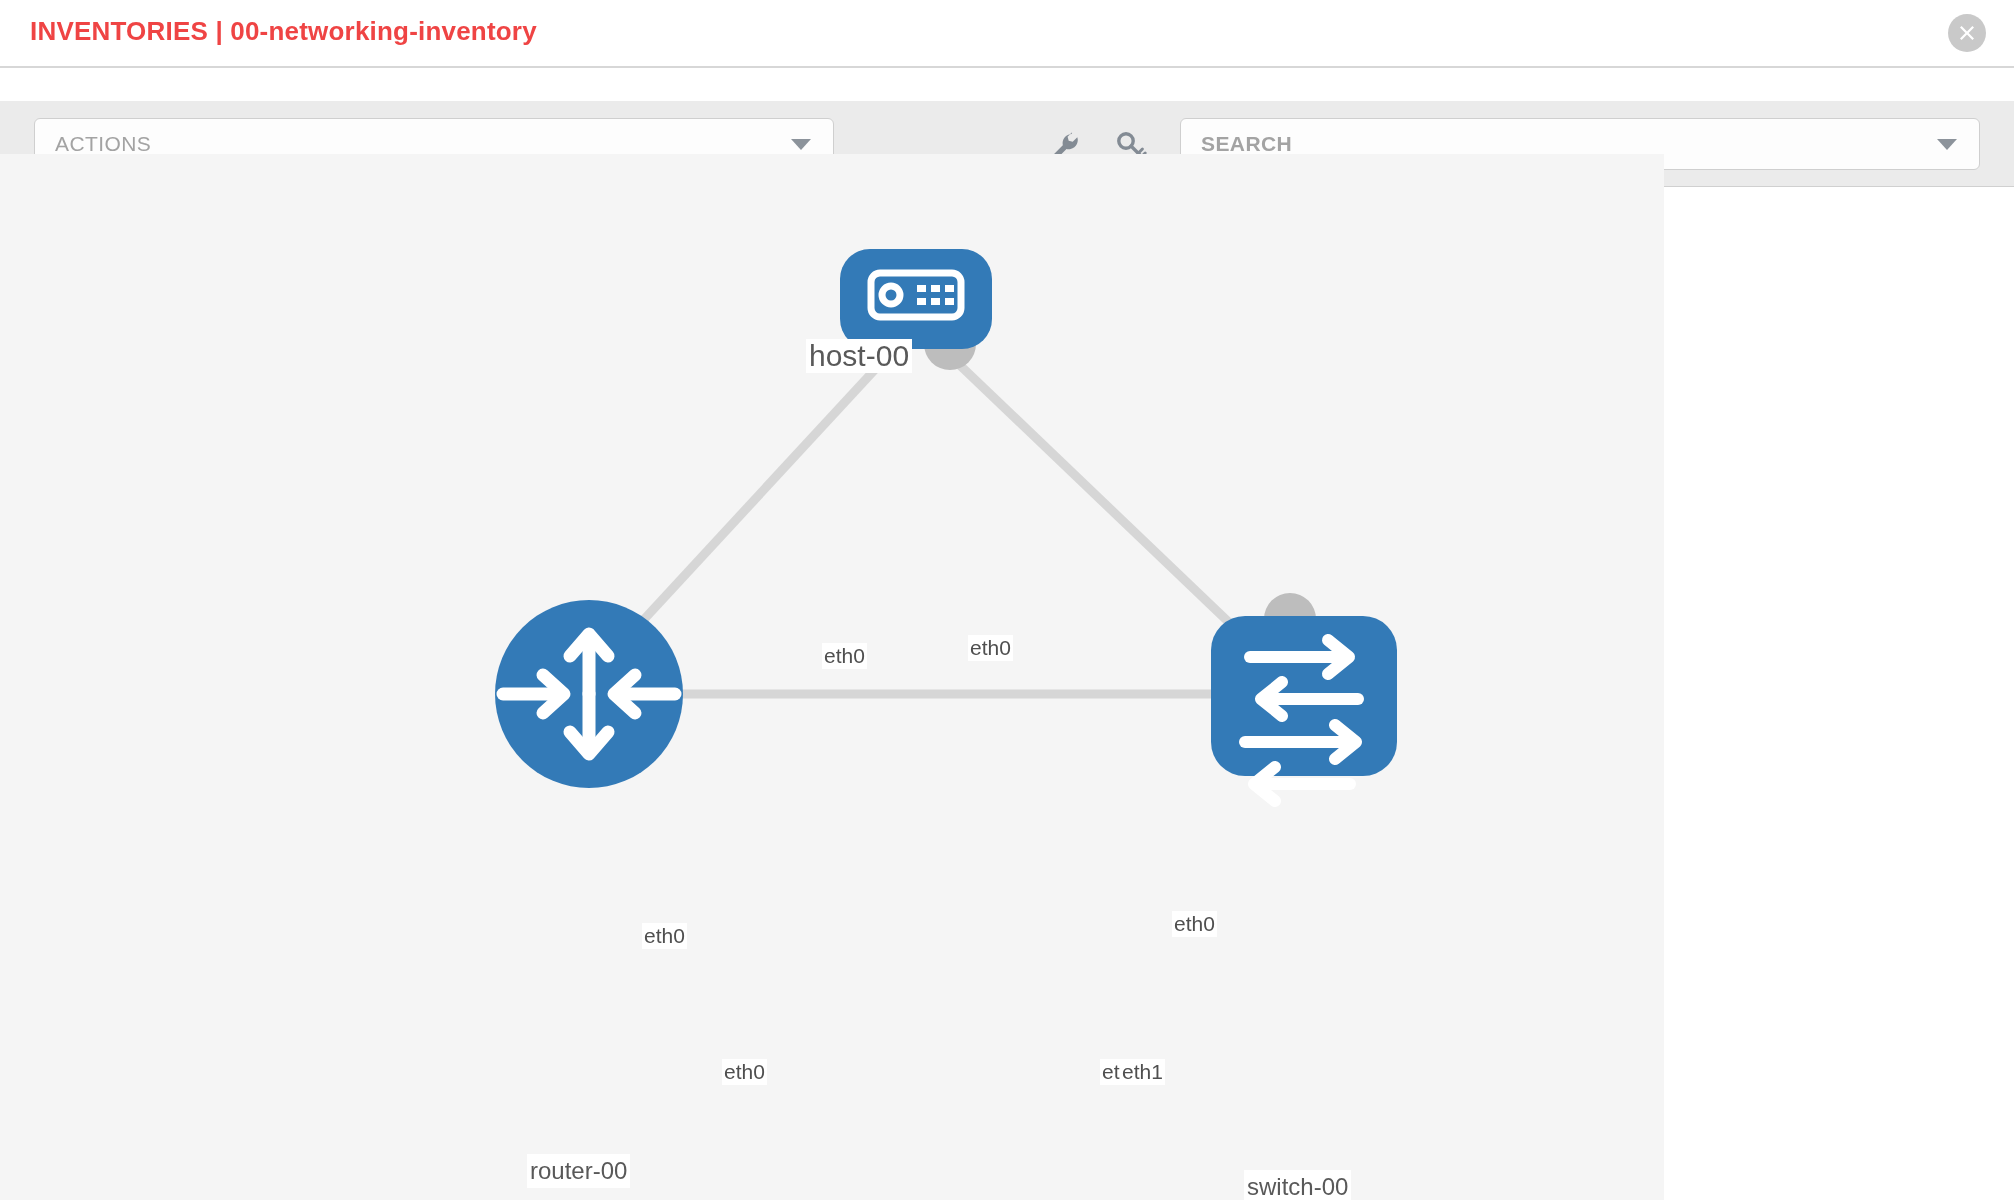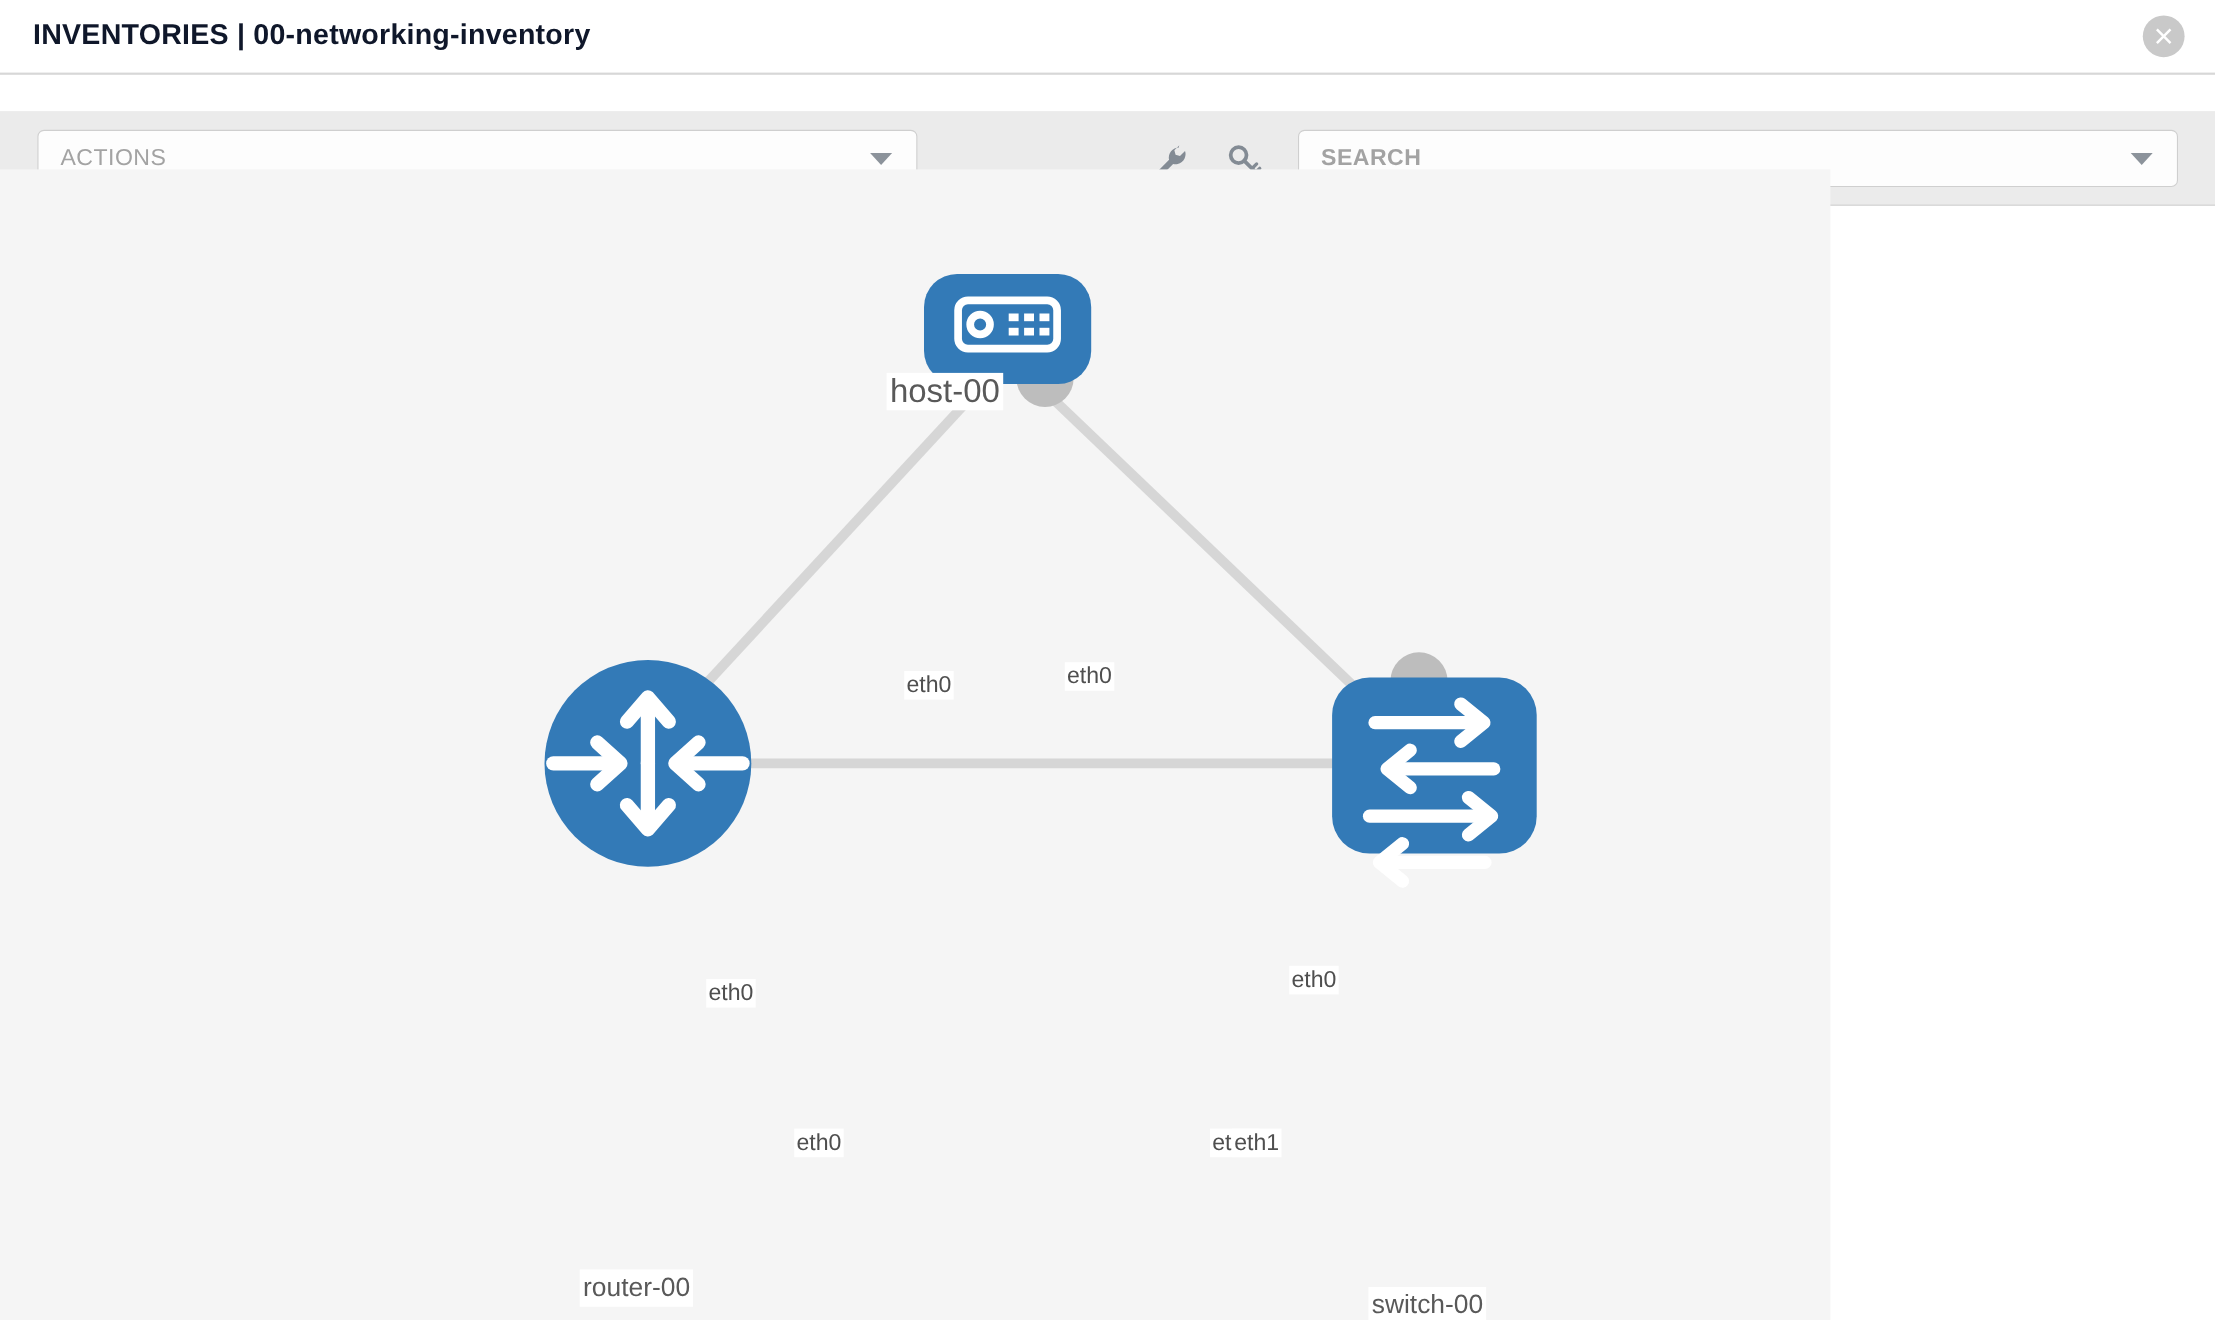--- a/index.html
+++ b/index.html
@@ -26,21 +26,21 @@
     height: 68px;
     background: #ffffff;
     border-bottom: 2px solid #d7d7d7;
   }
   #page-title {
     position: absolute;
     left: 30px;
     top: 16px;
     font-size: 26px;
     font-weight: bold;
-    color: #0f172a;
+    color: #ef4444;
     letter-spacing: 0.2px;
     white-space: nowrap;
   }
   #close-btn {
     position: absolute;
     right: 28px;
     top: 14px;
     width: 38px; height: 38px;
     border-radius: 50%;
     background: #c9c9c9;
@@ -124,20 +124,21 @@
   }
   .iface-label {
     position: absolute;
     background: #ffffff;
     color: #4f4f4f;
     font-size: 21px;
     line-height: 26px;
     padding: 0 2px;
     white-space: nowrap;
     user-select: none;
+    margin-top: 33px;
   }
 </style>
 </head>
 <body>
 
 <div id="app">
 
   <div id="header">
     <div id="page-title">INVENTORIES | 00-networking-inventory</div>
     <div id="close-btn">

